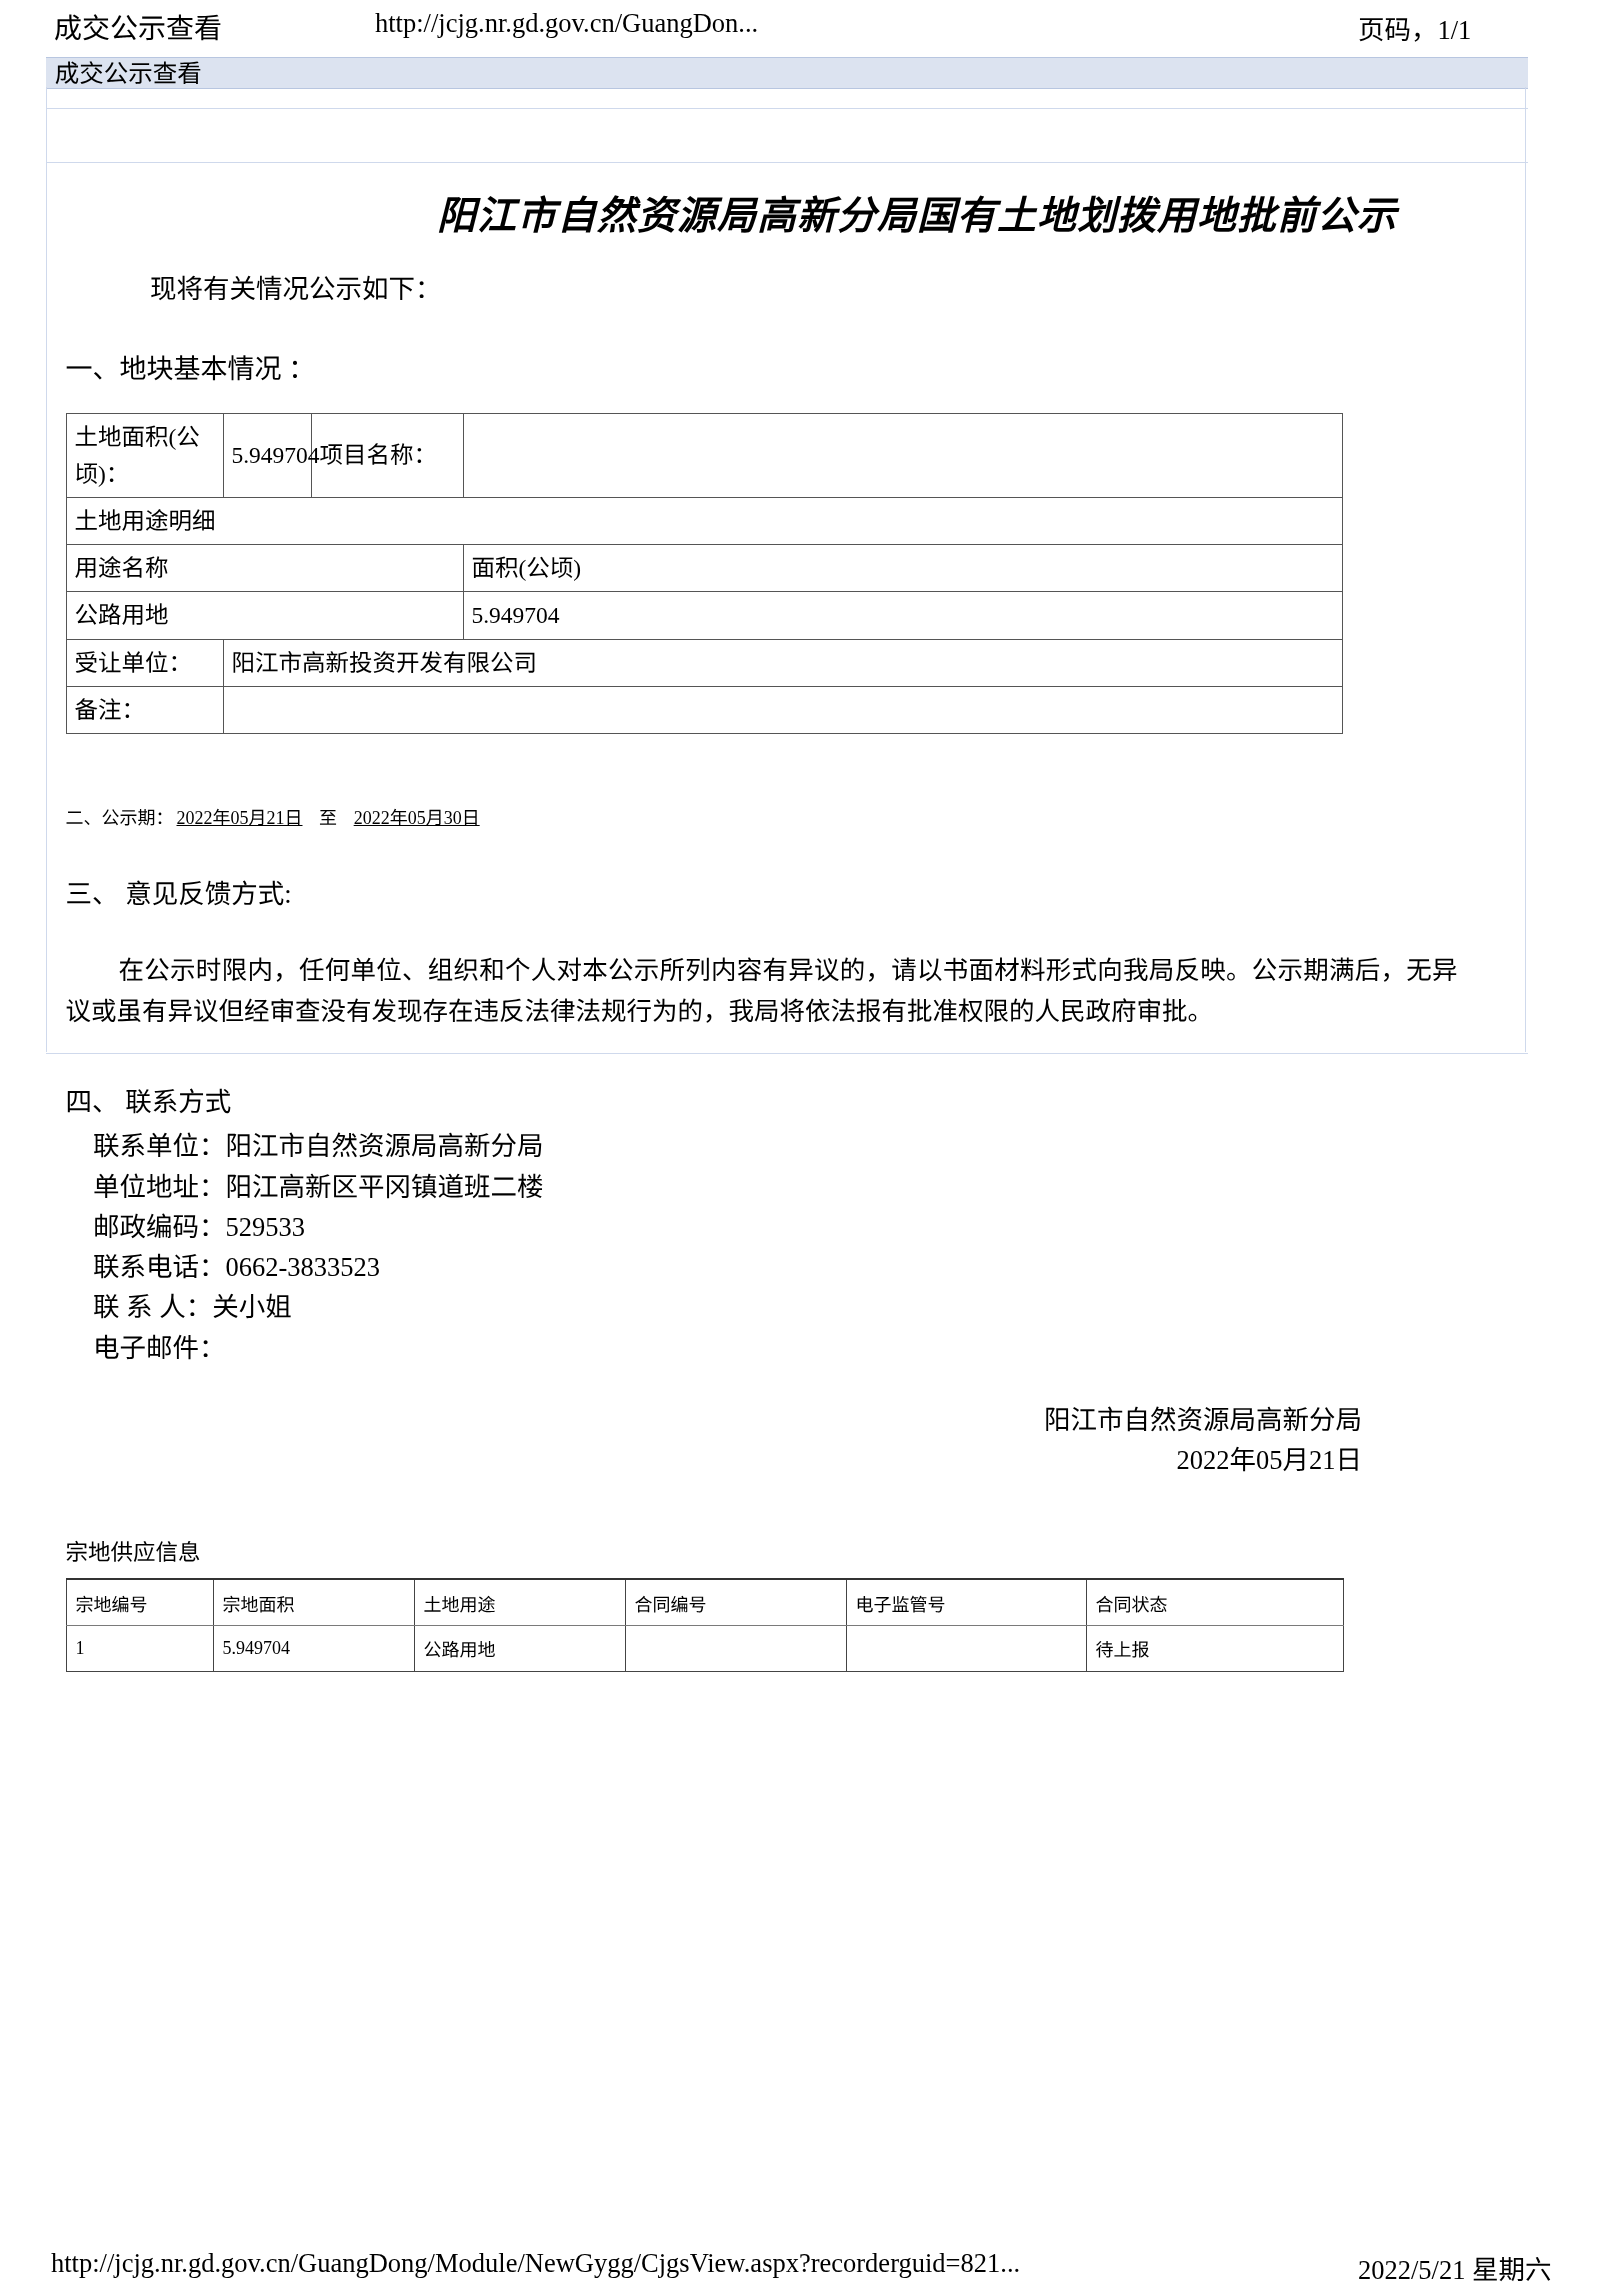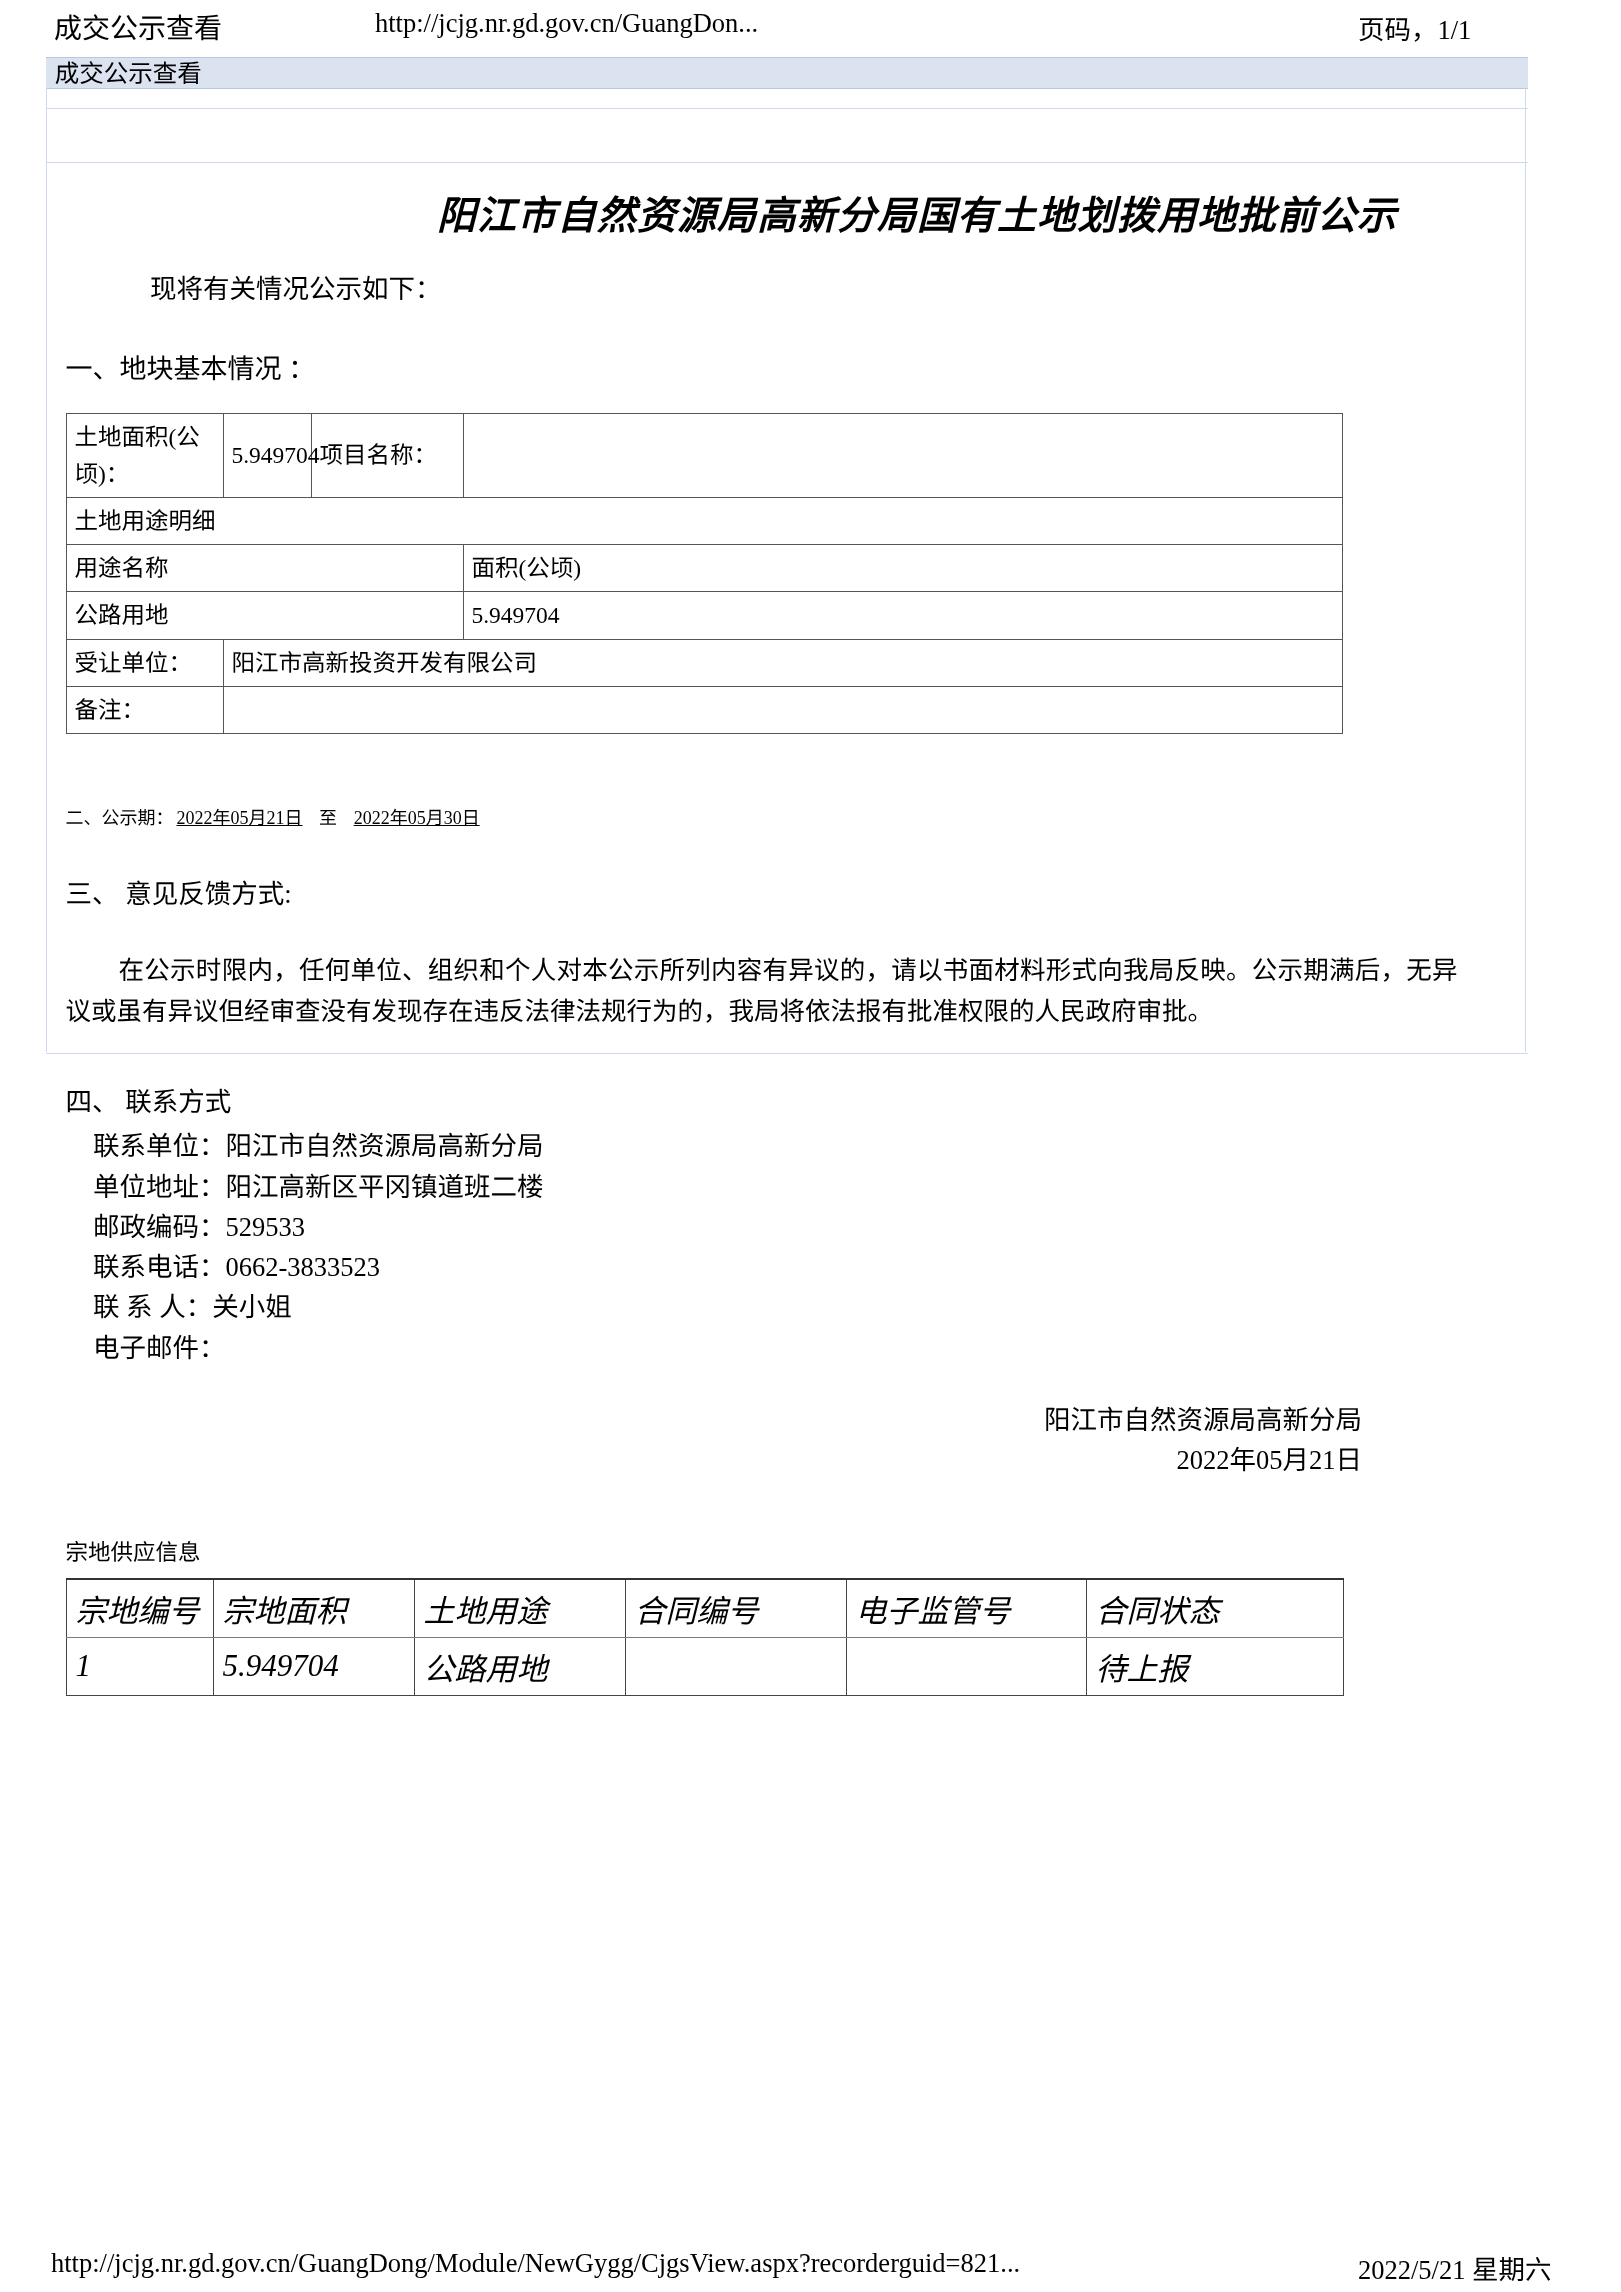--- a/index.html
+++ b/index.html
@@ -173,22 +173,21 @@
     text-align: left;
     font-size: 22.5px;
     margin: 53px 0 0 -27.4px;
     width: 1276px;
   }
   table.supply {
     border-collapse: collapse;
     margin: 12.7px 0 0 -27.4px;
     width: 1276px;
     table-layout: fixed;
-    font-size: 31px;
-    font-style: italic;
+    font-size: 18px;
   }
   table.supply th, table.supply td {
     border: 1px solid #444;
     padding: 5.9px 8.8px;
     text-align: left;
     font-weight: normal;
     height: 33px;
     vertical-align: middle;
   }
   table.supply thead tr { border-top: 2px solid #333; }

